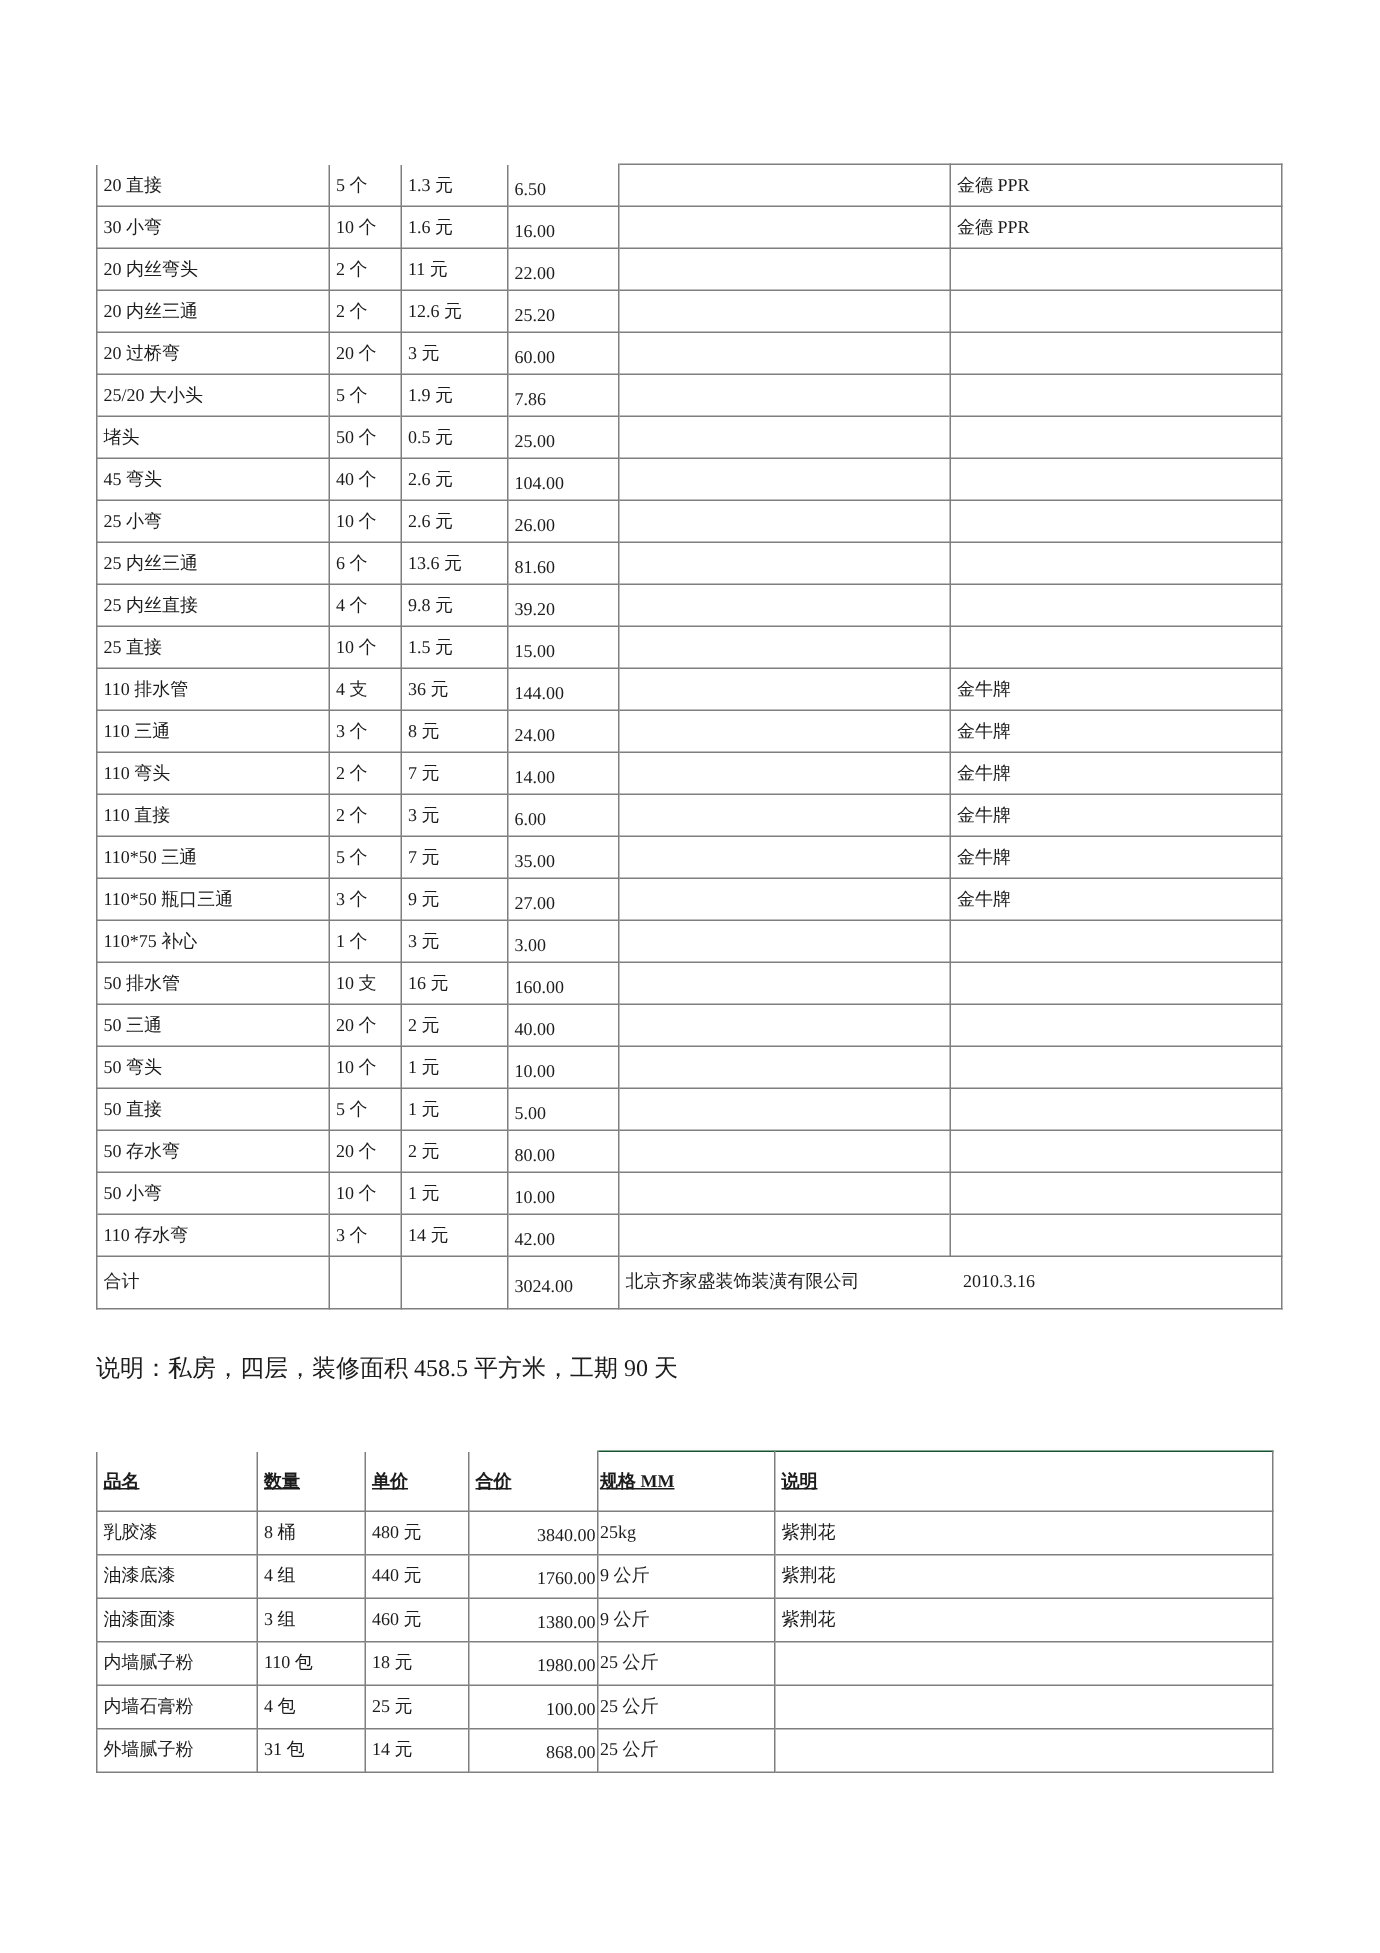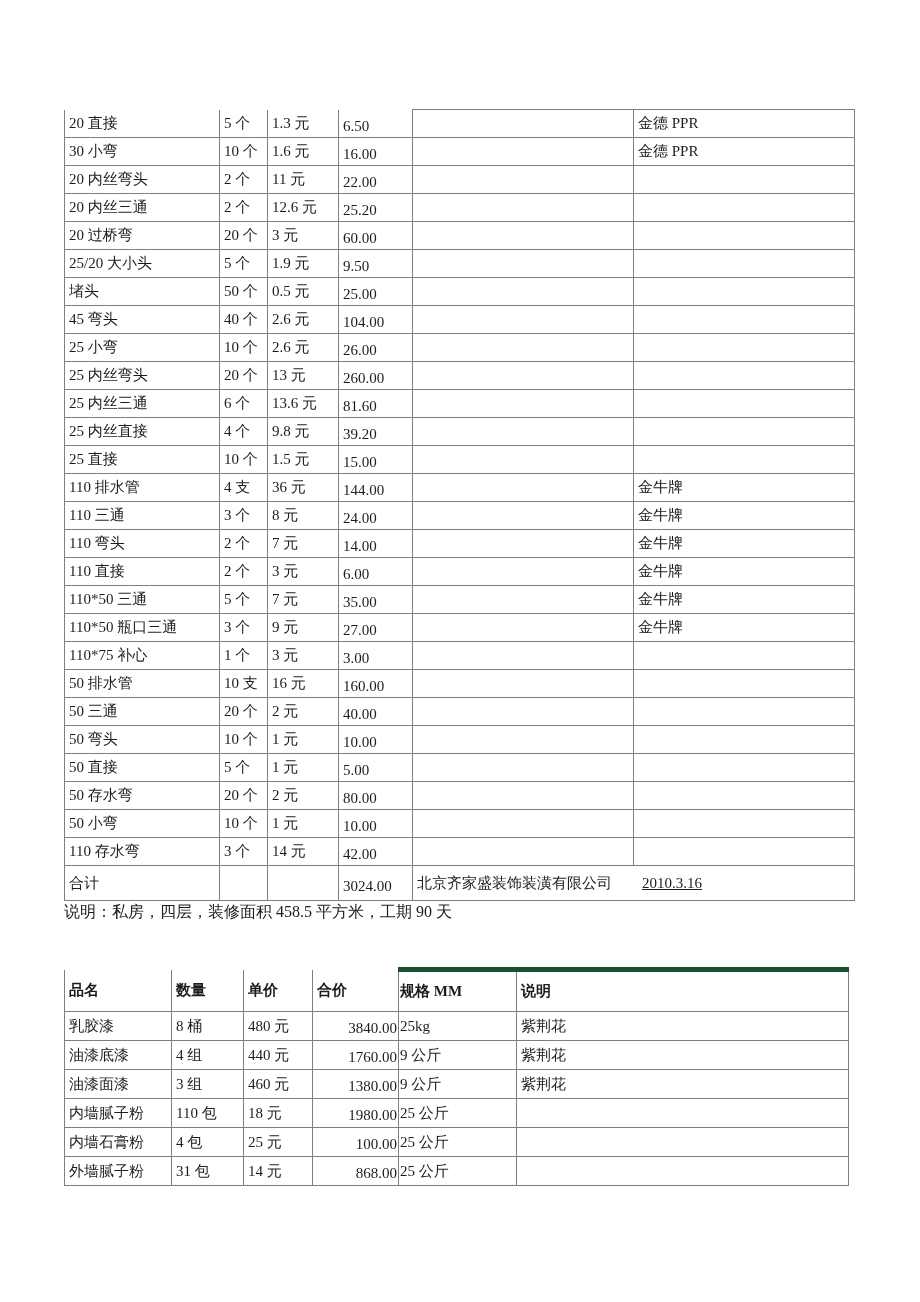--- a/index.html
+++ b/index.html
@@ -8,54 +8,54 @@
     width:920px; height:1302px;
     background:#ffffff;
     font-family:"Liberation Serif","DejaVu Serif",serif;
     color:#1c1c1c;
     overflow:hidden;
   }
   table {
     border-collapse:collapse;
     table-layout:fixed;
     position:absolute;
-    font-size:15px;
+    font-size:12px;
   }
   td {
     border:1px solid #7f7f7f;
     vertical-align:middle;
     padding:0 0 0 4px;
     white-space:nowrap;
     overflow:visible;
     line-height:1.1;
   }
   
   #table1 { left:64px; top:109px; width:790px; }
   #table1 td { height:27px; }
   
   #table1 tbody.rows tr:first-child td { border-top:none; }
   #table1 tbody.rows tr:first-child td.c-spec,
   #table1 tbody.rows tr:first-child td.c-note { border-top:1px solid #7f7f7f; }
   #table1 td.c-amount { padding-top:6px; height:21px;margin-left:20px; }
   #table1 tr.dashed td { border-bottom:1px dashed #b3b3b3; }
   #table1 tr.total-row td { height:28px; }
-  td.c-merged { padding-left:4px;text-decoration:underline; }
+  td.c-merged { padding-left:4px; }
   .company { display:inline-block; width:225px; }
   
   .note-line {
     position:absolute; left:64px; top:902px;
     font-size:16px; white-space:nowrap;
   }
   
   #table2 { left:64px; top:967px; width:784px; }
   #table2 td { height:28px; }
   #table2 tr.hdr td { height:39px; font-weight:bold; }
-  #table2 tr.hdr td { border-top:none; }
+  #table2 tr.hdr td { border-top:none;text-decoration:underline; }
   #table2 tr.hdr td.c-spec,
-  #table2 tr.hdr td.c-note { border-top:5px solid #14532d; }
+  #table2 tr.hdr td.c-note { border-top:1px solid #14532d; }
   #table2 td.c-amount { text-align:right; padding:4px 1px 0 0; height:24px; }
   #table2 tr.hdr td.c-amount { text-align:left; padding:0 0 0 4px; height:39px; }
   #table2 td.c-spec { padding-left:1px; }
 </style>
 </head>
 <body>
 
 <div class="page">
 
   <table id="table1">
@@ -105,21 +105,21 @@
           <td class="c-qty">20 个</td>
           <td class="c-unit">3 元</td>
           <td class="c-amount">60.00</td>
           <td class="c-spec"></td>
           <td class="c-note"></td>
         </tr>
         <tr class="dashed">
           <td class="c-name">25/20 大小头</td>
           <td class="c-qty">5 个</td>
           <td class="c-unit">1.9 元</td>
-          <td class="c-amount">9.50</td>
+          <td class="c-amount">7.86</td>
           <td class="c-spec"></td>
           <td class="c-note"></td>
         </tr>
         <tr>
           <td class="c-name">堵头</td>
           <td class="c-qty">50 个</td>
           <td class="c-unit">0.5 元</td>
           <td class="c-amount">25.00</td>
           <td class="c-spec"></td>
           <td class="c-note"></td>
@@ -130,28 +130,20 @@
           <td class="c-unit">2.6 元</td>
           <td class="c-amount">104.00</td>
           <td class="c-spec"></td>
           <td class="c-note"></td>
         </tr>
         <tr>
           <td class="c-name">25 小弯</td>
           <td class="c-qty">10 个</td>
           <td class="c-unit">2.6 元</td>
           <td class="c-amount">26.00</td>
-          <td class="c-spec"></td>
-          <td class="c-note"></td>
-        </tr>
-        <tr>
-          <td class="c-name">25 内丝弯头</td>
-          <td class="c-qty">20 个</td>
-          <td class="c-unit">13 元</td>
-          <td class="c-amount">260.00</td>
           <td class="c-spec"></td>
           <td class="c-note"></td>
         </tr>
         <tr>
           <td class="c-name">25 内丝三通</td>
           <td class="c-qty">6 个</td>
           <td class="c-unit">13.6 元</td>
           <td class="c-amount">81.60</td>
           <td class="c-spec"></td>
           <td class="c-note"></td>

